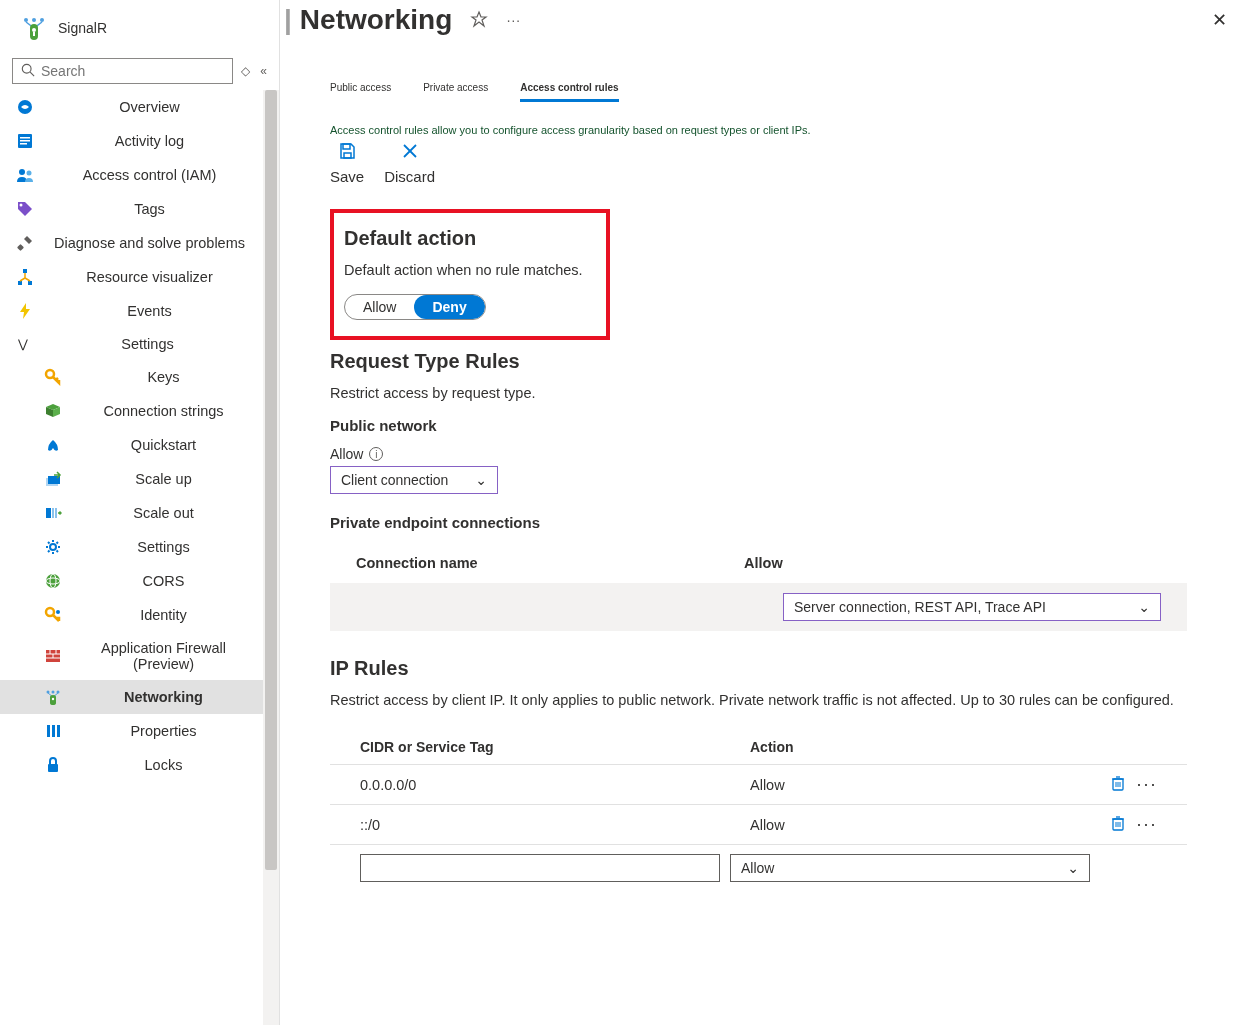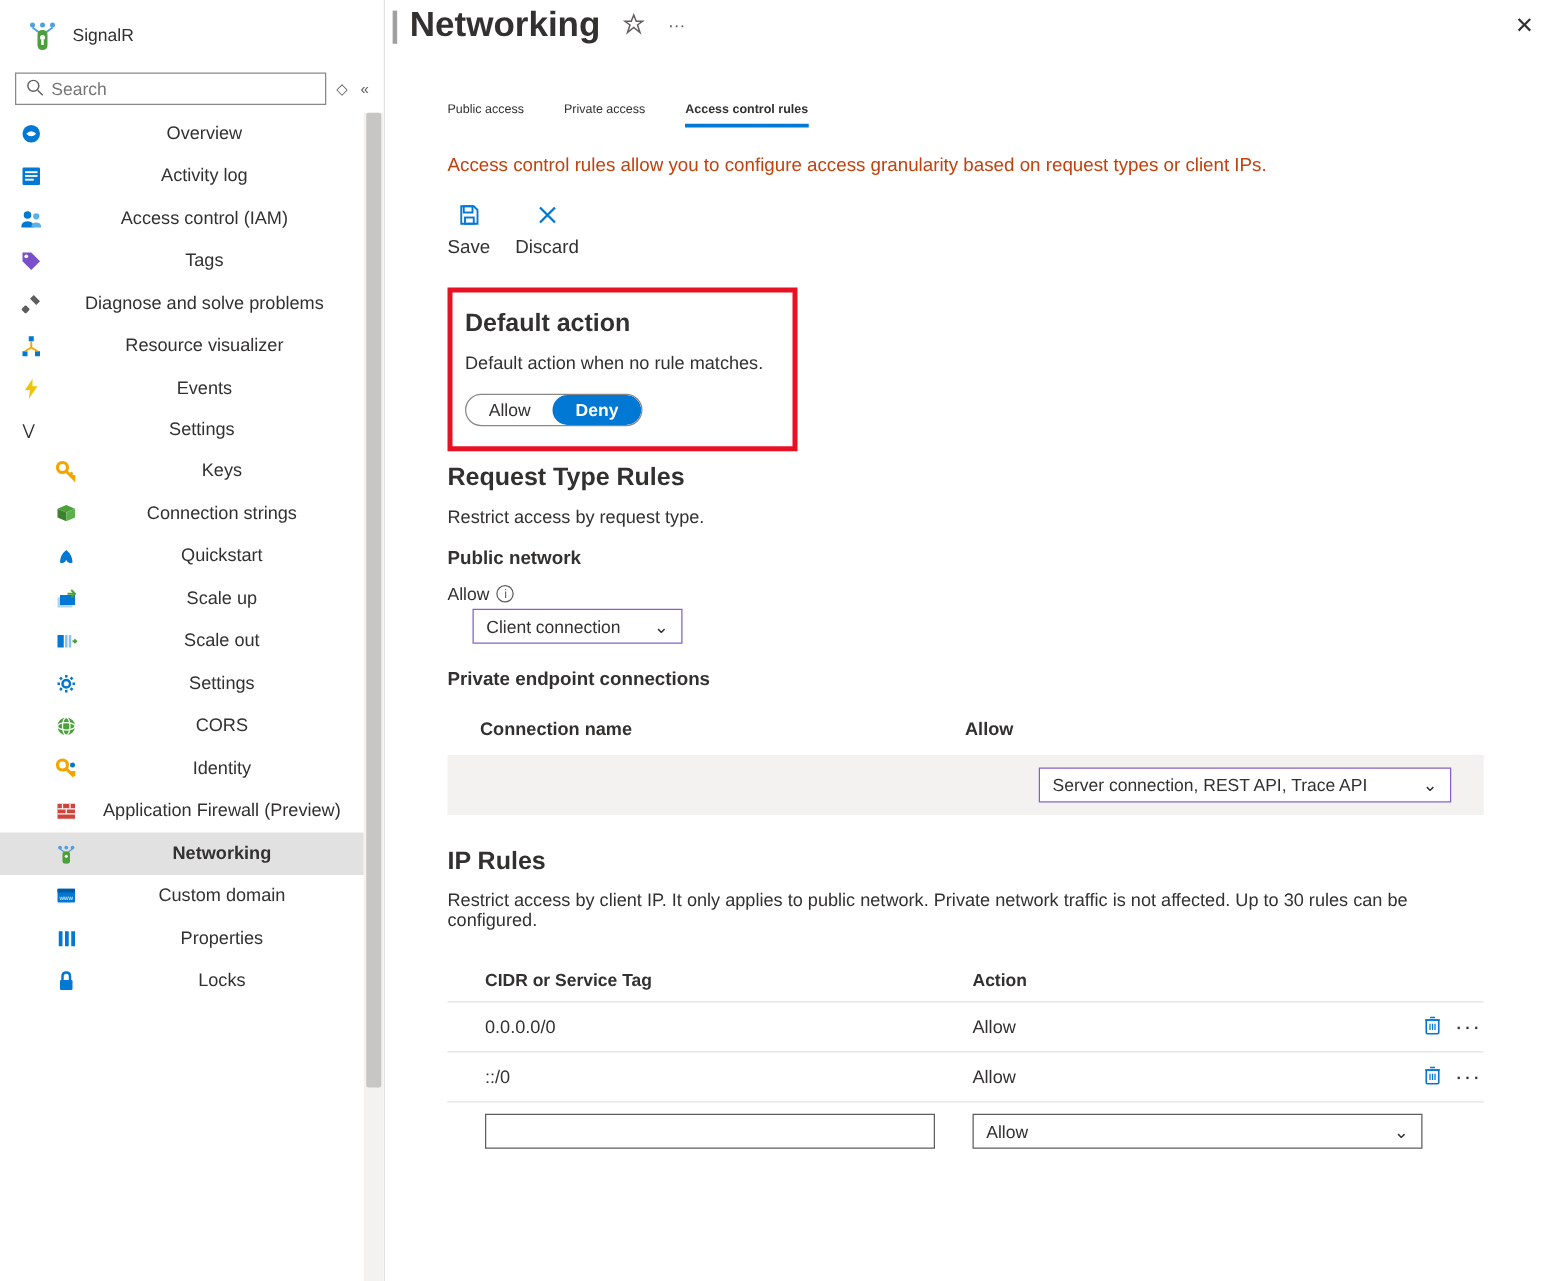--- a/index.html
+++ b/index.html
@@ -7,21 +7,21 @@
   font-family: "Segoe UI", -apple-system, sans-serif;
   font-size: 14px;
   color: #323130;
   background: #fff;
   width: 1247px;
   height: 1025px;
   overflow: hidden;
   display: flex;
 }
 .sidebar {
-  width: 308px;
+  width: 280px;
   border-right: 1px solid #e1e1e1;
   display: flex;
   flex-direction: column;
   position: relative;
 }
 .sidebar-header {
   display: flex;
   align-items: center;
   padding: 14px 16px 10px 20px;
   gap: 10px;
@@ -156,23 +156,23 @@
   padding: 6px 0;
   cursor: pointer;
   font-size: 10px;
   color: #323130;
 }
 .tab.active {
   font-weight: 600;
   border-bottom: 3px solid #0078d4;
 }
 .intro-text {
-  font-size: 15px;
-  color: #c2410c;
-  margin-bottom: 22px;
+  font-size: 11px;
+  color: #14532d;
+  margin-bottom: 6px;
 }
 .toolbar {
   display: flex;
   gap: 20px;
   margin-bottom: 24px;
 }
 .tool-btn {
   display: flex;
   align-items: center;
   gap: 8px;
@@ -240,21 +240,20 @@
 }
 .select-box {
   border: 1px solid #605e5c;
   padding: 5px 10px;
   display: flex;
   align-items: center;
   justify-content: space-between;
   cursor: pointer;
   font-size: 14px;
   background: #fff;
-  margin-left: 20px;
 }
 .select-box.purple { border-color: #8661c5; }
 .pn-select { width: 168px; margin-bottom: 20px; }
 .conn-table-header {
   display: flex;
   padding: 12px 26px;
   font-size: 14.5px;
   font-weight: 600;
 }
 .conn-col-name { flex: 0 0 388px; }
@@ -511,30 +510,20 @@
               <circle cx="9" cy="4" r="1.5" fill="#50a0e0"></circle>
               <circle cx="14" cy="4" r="1.5" fill="#50a0e0"></circle>
               <path d="M4 5 L9 9 L14 5" stroke="#50a0e0" stroke-width="1" fill="none"></path>
               <path d="M6 9 Q6 7 9 7 Q12 7 12 9 L12 15 Q12 17 9 17 Q6 17 6 15 Z" fill="#4ca03c"></path>
               <circle cx="9" cy="11" r="1.2" fill="#fff"></circle>
             </svg>
           </span>
         <span class="nav-label" style="font-weight:600">Networking</span>
       </div>
 
-      <div class="nav-item sub">
-        <span class="nav-icon">
-            <svg width="18" height="18" viewBox="0 0 18 18">
-              <rect x="2" y="3" width="14" height="11" rx="1" fill="#0078d4"></rect>
-              <rect x="2" y="3" width="14" height="3" fill="#005ba1"></rect>
-              <text x="9" y="12" font-size="5" fill="#fff" text-anchor="middle">www</text>
-            </svg>
-          </span>
-        <span class="nav-label">Custom domain</span>
-      </div>
 
       <div class="nav-item sub">
         <span class="nav-icon">
             <svg width="18" height="18" viewBox="0 0 18 18">
               <rect x="3" y="3" width="3" height="12" fill="#0078d4"></rect>
               <rect x="8" y="3" width="3" height="12" fill="#0078d4"></rect>
               <rect x="13" y="3" width="3" height="12" fill="#0078d4"></rect>
             </svg>
           </span>
         <span class="nav-label">Properties</span>

